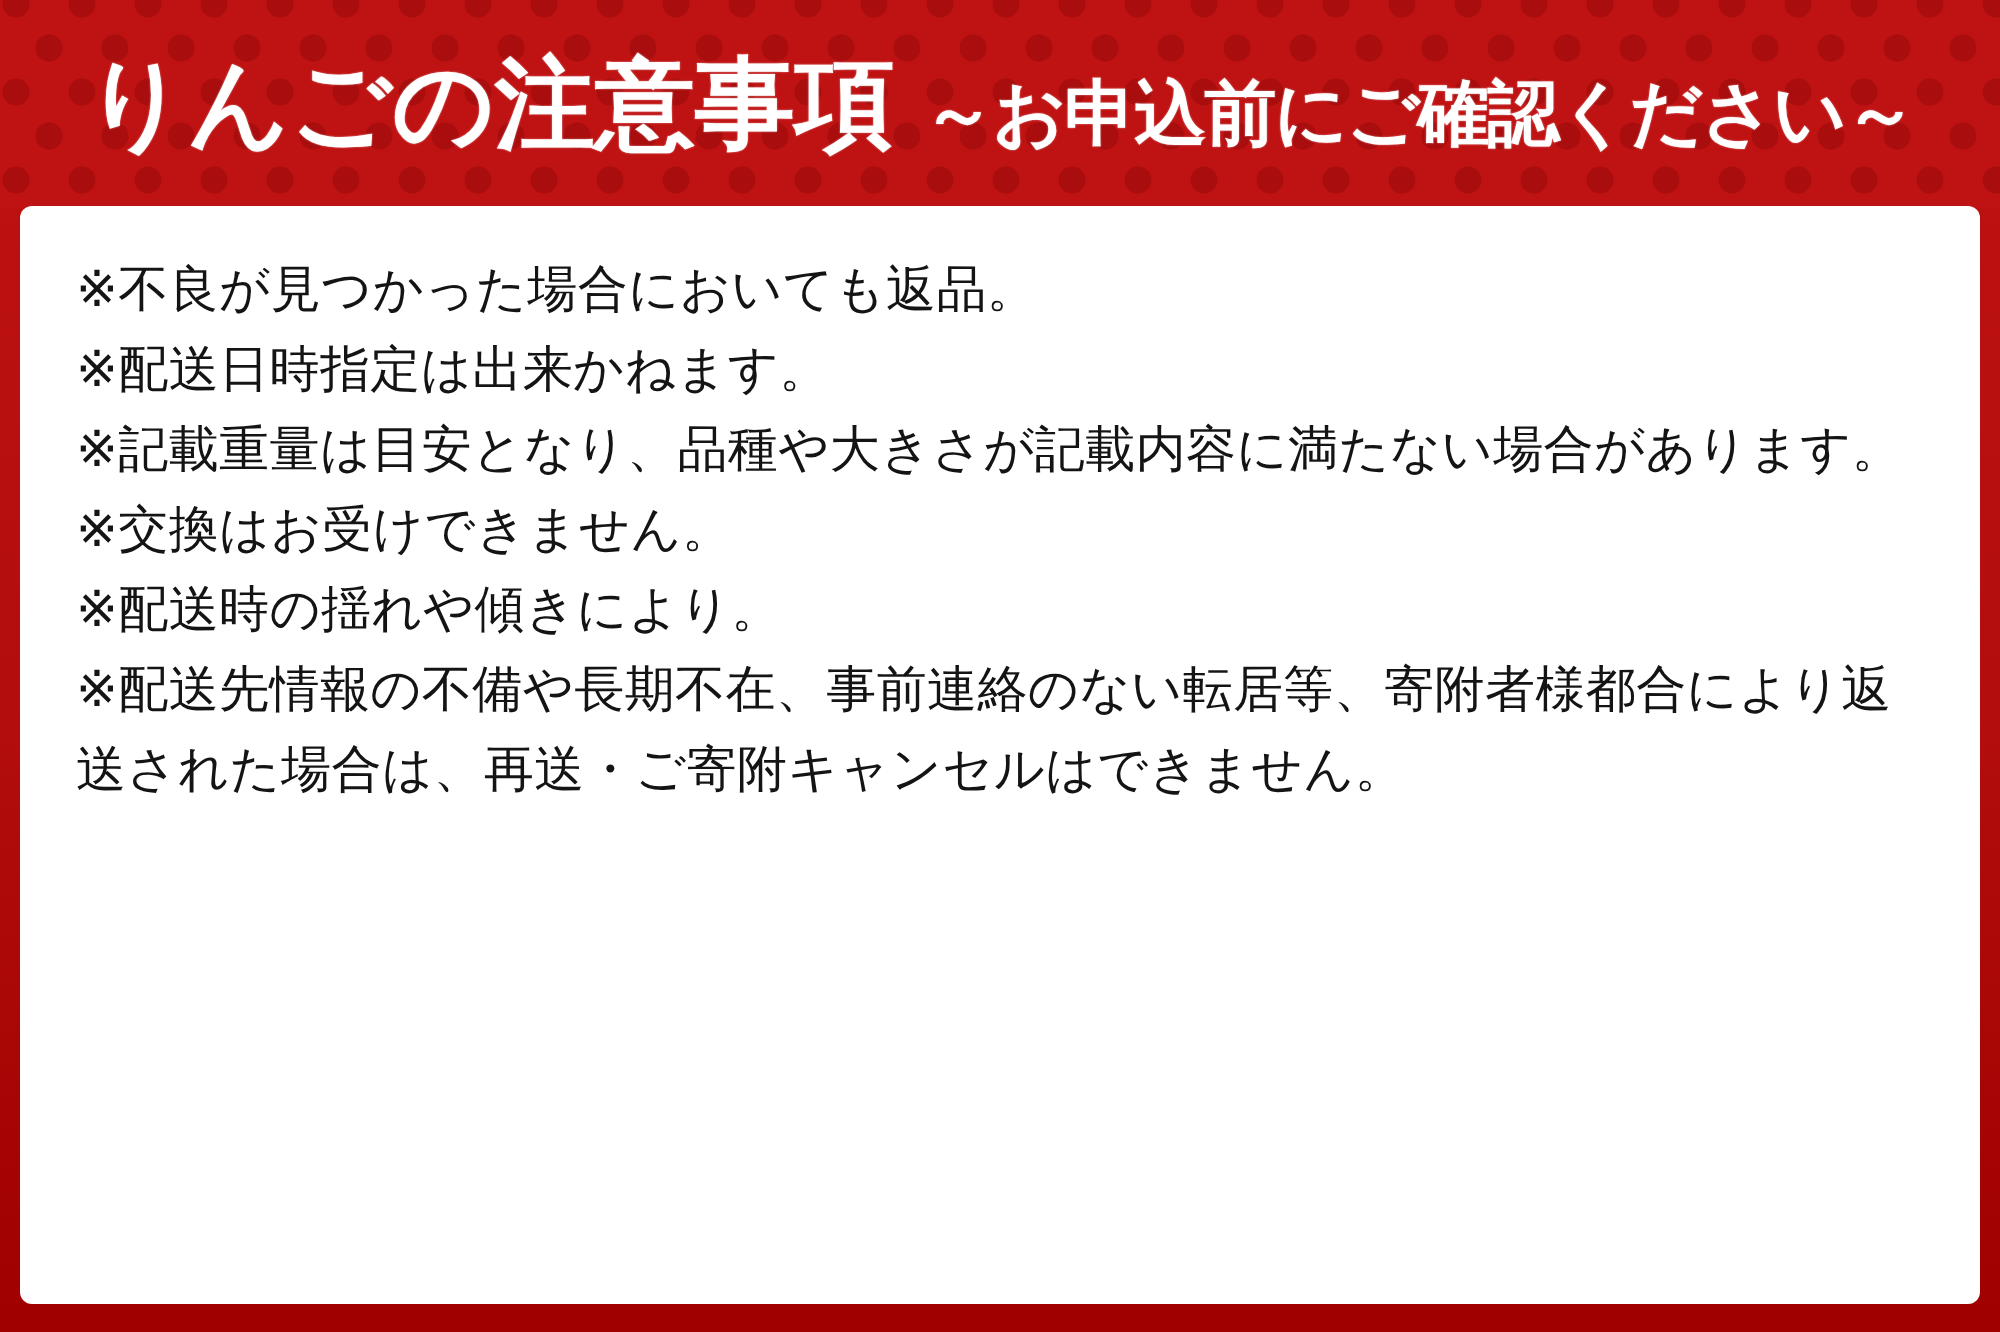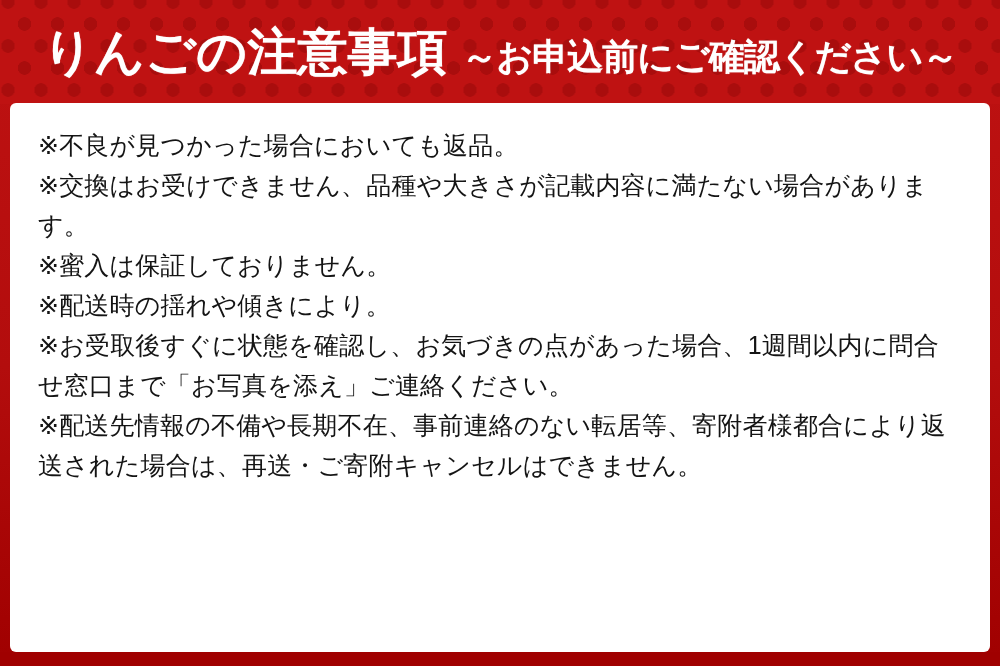--- a/index.html
+++ b/index.html
@@ -84,22 +84,22 @@
 
 <div class="page">
 
   <div class="header">
     <span class="title-main">りんごの注意事項</span>
     <span class="title-sub">～お申込前にご確認ください～</span>
   </div>
 
   <div class="panel">
     <p>※不良が見つかった場合においても返品。</p>
-    <p>※交換はお受けできません、品種や大きさが記載内容に満たない場合があります。</p>
-    <p>※蜜入は保証しておりません。</p>
+    <p>※配送日時指定は出来かねます。</p>
+    <p>※記載重量は目安となり、品種や大きさが記載内容に満たない場合があります。</p>
+    <p>※交換はお受けできません。</p>
     <p>※配送時の揺れや傾きにより。</p>
-    <p>※お受取後すぐに状態を確認し、お気づきの点があった場合、1週間以内に問合せ窓口まで「お写真を添え」ご連絡ください。</p>
     <p>※配送先情報の不備や長期不在、事前連絡のない転居等、寄附者様都合により返送された場合は、再送・ご寄附キャンセルはできません。</p>
   </div>
 
   <div class="footer-strip"></div>
 
 </div>
 
 </body></html>

